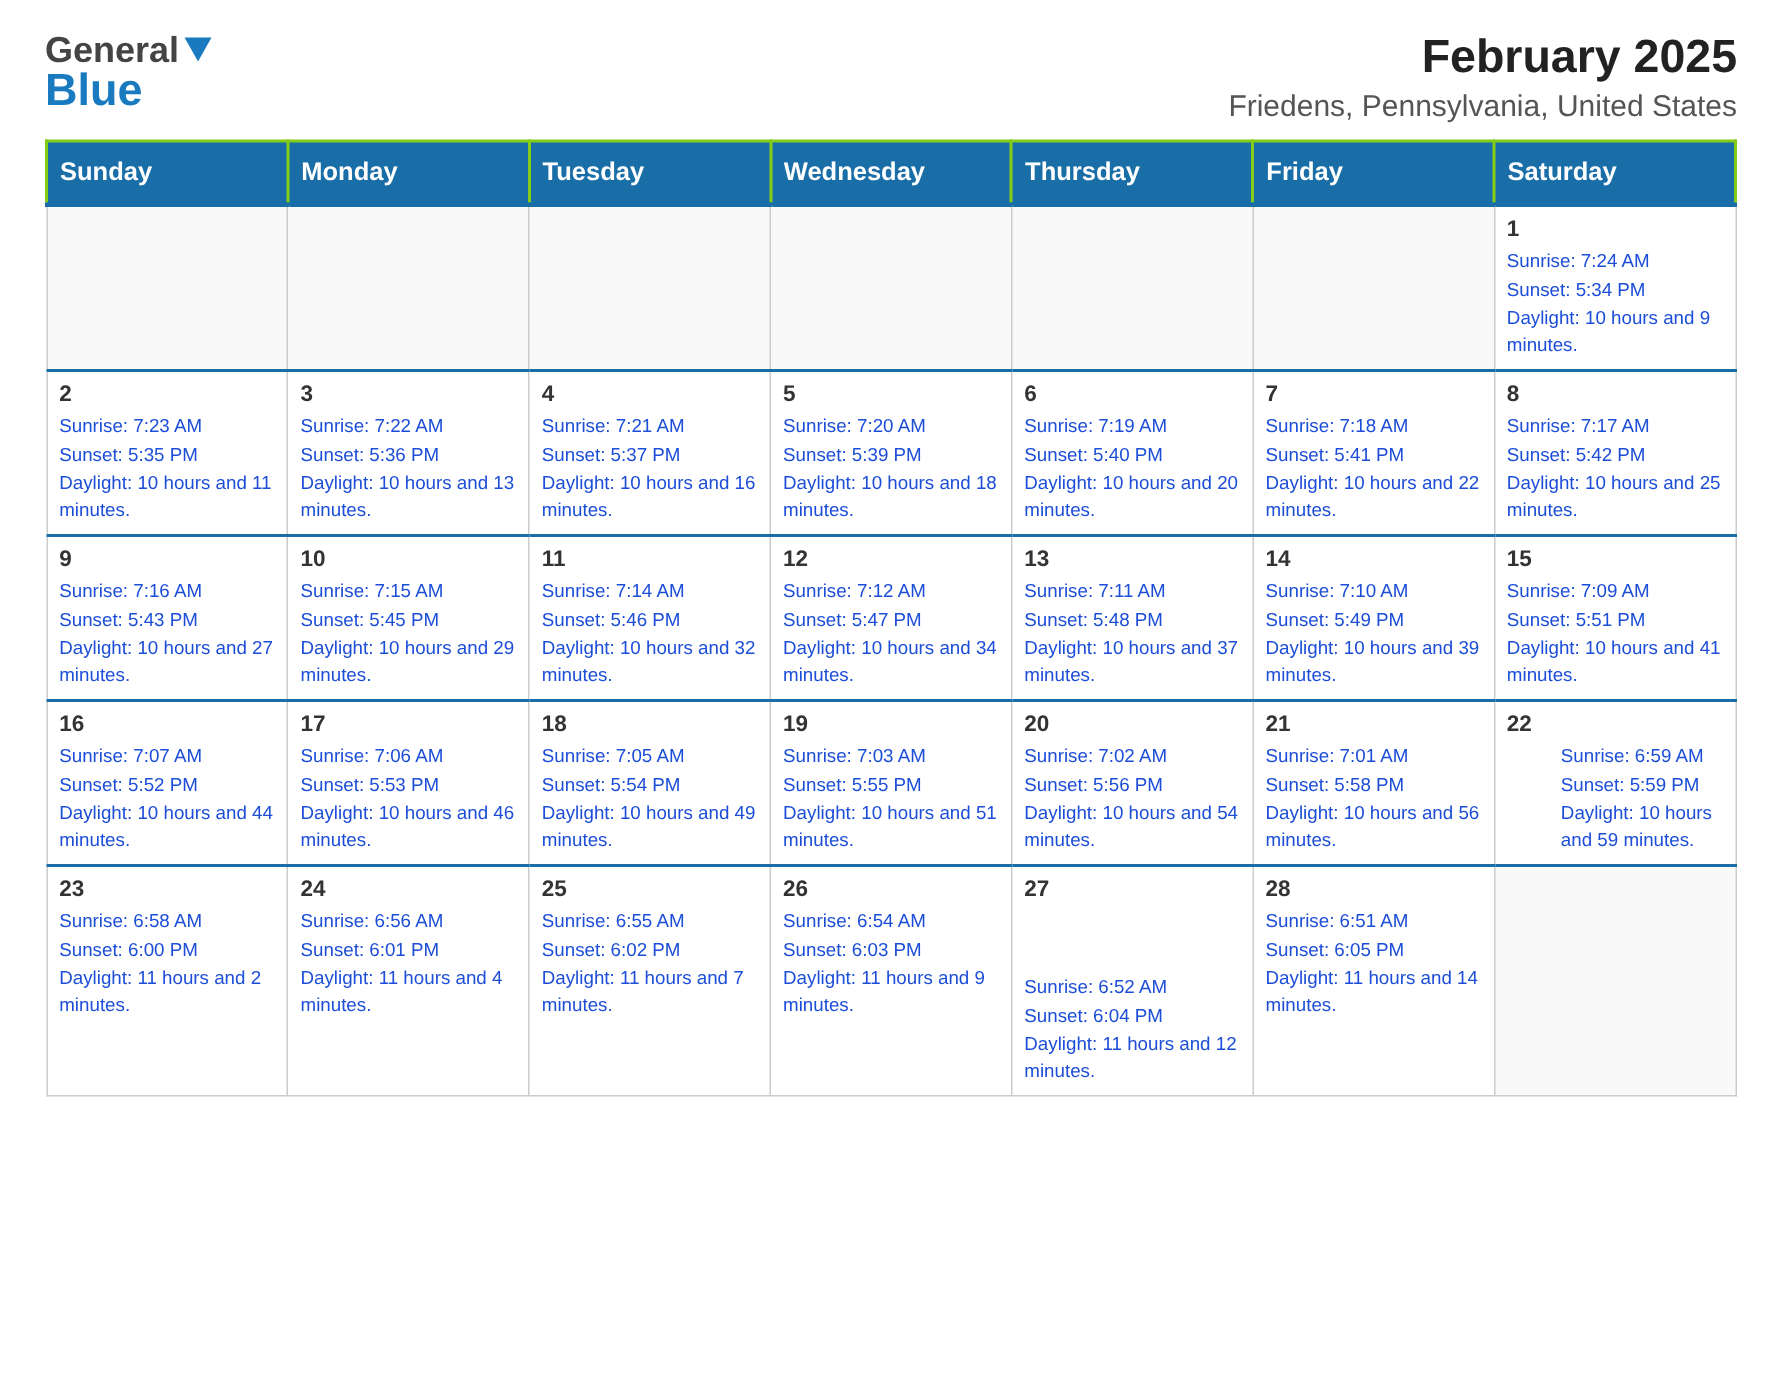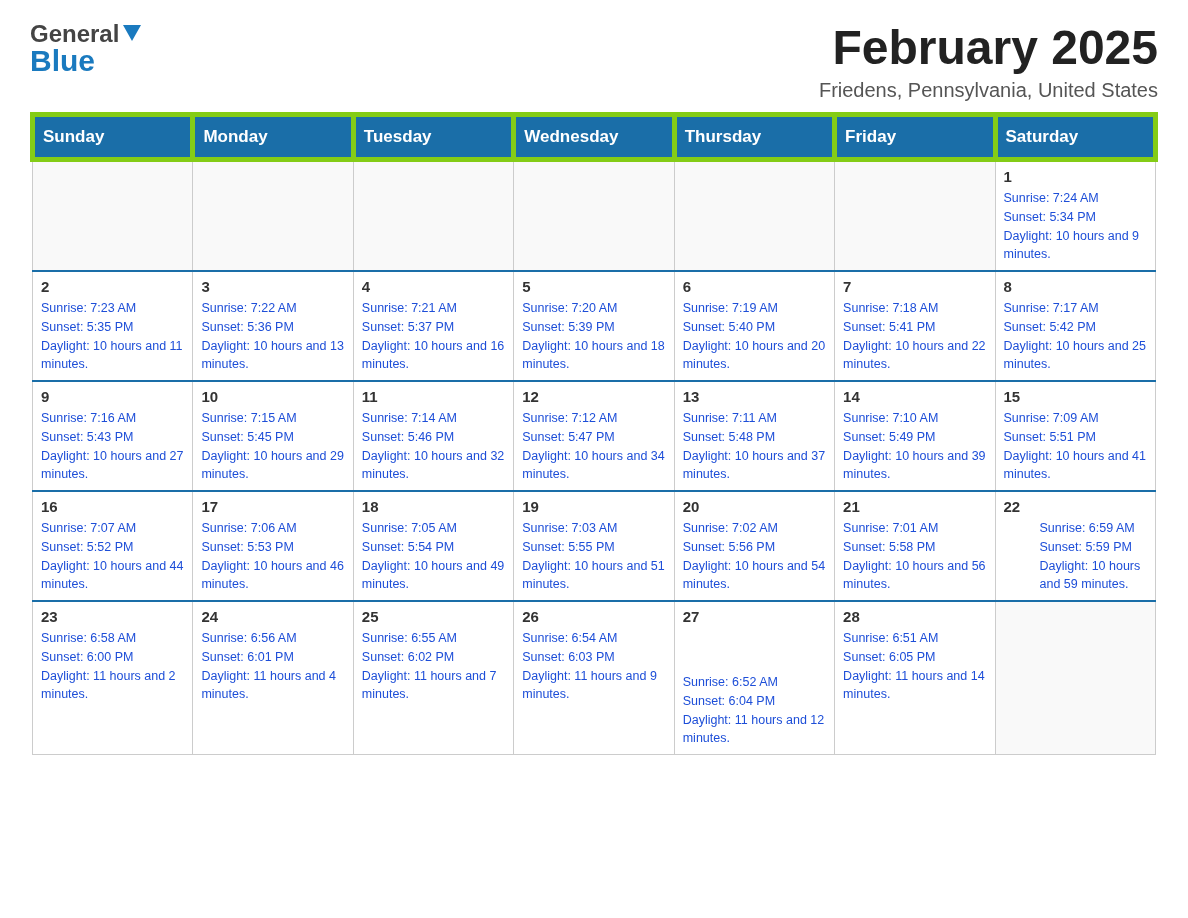--- a/index.html
+++ b/index.html
@@ -18,42 +18,42 @@
     }
     .logo {
       display: flex;
       flex-direction: column;
       align-items: flex-start;
     }
     .title-section {
       text-align: right;
     }
     .month-title {
-      font-size: 48px;
+      font-size: 31px;
       font-weight: bold;
       color: #222;
     }
     .location {
       font-size: 20px;
       color: #555;
       margin-top: 4px;
     }
     .calendar {
       width: 100%;
       border-collapse: collapse;
       margin-top: 10px;
     }
     .calendar th {
       background-color: #1a6ea8;
       color: #fff;
       font-size: 17px;
       font-weight: bold;
       padding: 10px 8px;
       text-align: left;
-      border: 5px solid #84cc16;
+      border: 2px solid #84cc16;
     }
     .calendar td {
       border: 1px solid #ccc;
       vertical-align: top;
       padding: 6px 8px;
       width: 14.28%;
       min-height: 110px;
       font-size: 13px;
       color: #333;
     }

